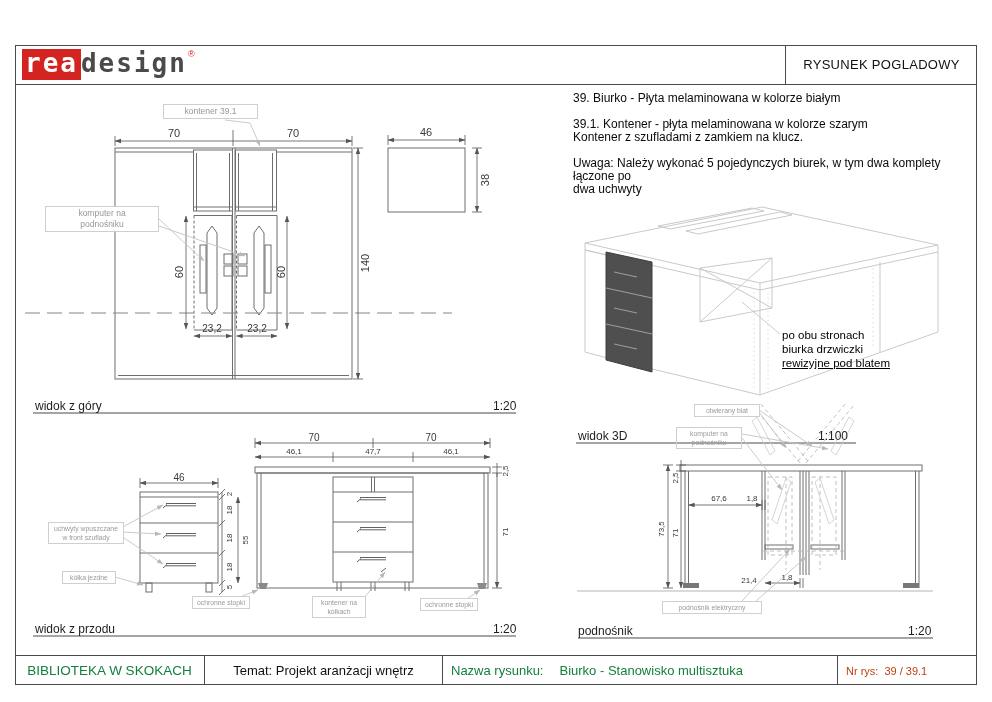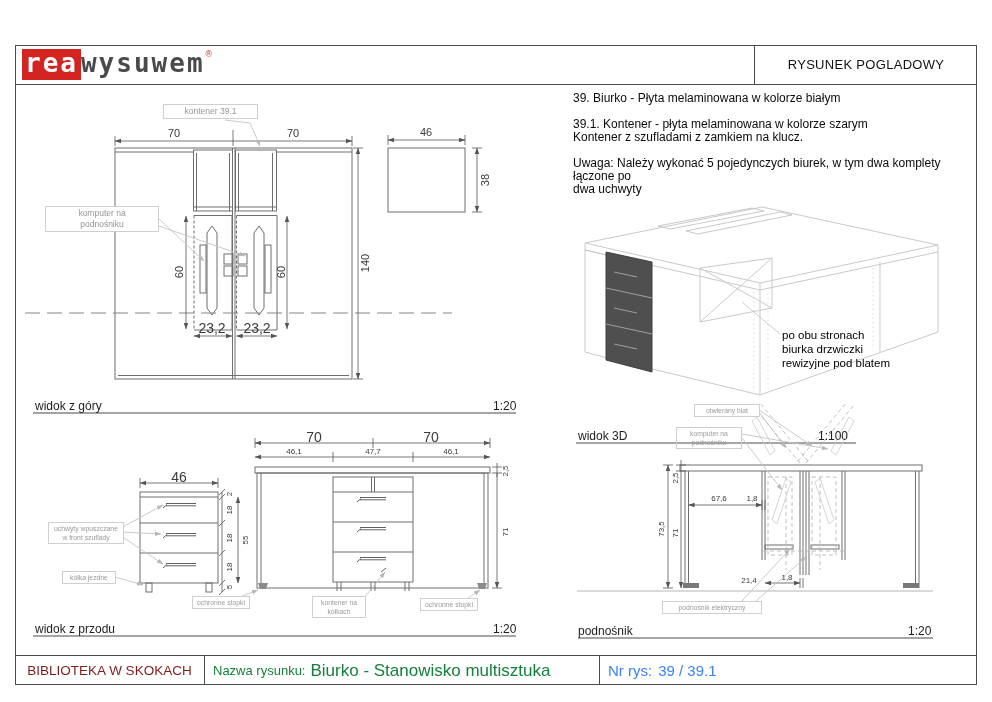--- a/index.html
+++ b/index.html
@@ -6,51 +6,51 @@
   html,body{width:992px;height:702px;background:#fff;overflow:hidden}
   body{position:relative;font-family:"Liberation Sans",sans-serif;color:#222}
   .abs{position:absolute}
   .frame{left:15px;top:45px;width:962px;height:640px;border:1px solid #4a4a4a}
   svg.linework{left:0;top:0;width:992px;height:702px;pointer-events:none}
   
   .t{position:absolute;white-space:nowrap;color:#3a3a3a}
   .ctr{transform:translate(-50%,-50%)}
   .rot{transform:translate(-50%,-50%) rotate(-90deg)}
   .dim{font-size:11px}
-  .dim-m{font-size:14px}
+  .dim-m{font-size:10px}
   .dim-s{font-size:8px}
   .vlabel{font-size:12px;color:#1d1d1d}
   
   .lbl{position:absolute;border:1px solid #cfcfcf;background:#fff;color:#979797;text-align:center;font-size:8.5px;line-height:1.3;padding:1px 3px}
   .lbl-s{font-size:6.8px;line-height:1.35;color:#9a9a9a}
   .lbl-t{background:transparent}
   
   .hdr{left:15px;top:45px;width:962px;height:40px;border-bottom:1px solid #4a4a4a;display:flex}
   .hdr-left{flex:1;display:flex;align-items:center;padding-left:7px}
-  .hdr-right{width:223px;border-left:1px solid #4a4a4a;display:flex;align-items:center;justify-content:center}
+  .hdr-right{width:192px;border-left:1px solid #4a4a4a;display:flex;align-items:center;justify-content:center}
   .hdr-title{font-size:13px;color:#111;letter-spacing:.3px}
   .logo{display:flex;align-items:flex-start}
   .logo-rea{background:#d42421;color:#fff;font-family:"DejaVu Sans Mono",monospace;font-weight:bold;font-size:26px;line-height:1.05;padding:1px 3px 3px 3px;letter-spacing:2px}
   .logo-design{color:#4a4a4a;font-family:"DejaVu Sans Mono",monospace;font-weight:bold;font-size:26px;line-height:1.05;letter-spacing:2px;padding-top:1px}
   .logo-reg{color:#d42421;font-size:9px;margin-left:1px}
   
   .notes{left:573px;top:92px;width:404px;font-size:12px;color:#0a0a0a;line-height:13px}
   .notes .sp{height:13px}
   .notes .bold{font-weight:normal}
   
   .rewiz{left:782px;top:328px;font-size:11.5px;line-height:14px;color:#000}
-  .rewiz .u{}
+  .rewiz .u{text-decoration:underline}
   
   .tblock{left:15px;top:655px;width:962px;height:30px;border-top:1px solid #4a4a4a;display:flex;align-items:stretch}
   .tcell{display:flex;align-items:center;border-right:1px solid #4a4a4a}
-  .tc1{width:190px;justify-content:center;font-size:13.5px;color:#7f1d1d}
+  .tc1{width:190px;justify-content:center;font-size:13.5px;color:#15803d}
   .tc2{width:238px;justify-content:center;font-size:13px;color:#111}
   .tc3{width:395px;padding-left:8px;font-size:13px;color:#15803d}
-  .tc3 .nm{font-size:17px;margin-left:5px}
-  .tc4{flex:1;border-right:none;padding-left:8px;font-size:15px;color:#3b82f6}
+  .tc3 .nm{font-size:13px;margin-left:16px}
+  .tc4{flex:1;border-right:none;padding-left:8px;font-size:11px;color:#c2410c}
   .tc4 .nr{margin-left:6px}
 </style>
 </head>
 <body>
 
 <div class="abs frame"></div>
 
 <svg class="abs linework" viewBox="0 0 992 702" aria-hidden="true">
   <defs>
     <marker id="ad" viewBox="0 0 10 10" refX="8.5" refY="5" markerWidth="9" markerHeight="9" orient="auto-start-reverse">
@@ -301,21 +301,21 @@
     <path d="M742,438 L782,490" marker-end="url(#ag)"></path>
     <path d="M742,601 L790,549" marker-end="url(#ag)"></path>
     <path d="M756,601 L806,557" marker-end="url(#ag)"></path>
   </g>
 </svg>
 
 <div class="abs hdr">
   <div class="hdr-left">
     <span class="logo">
       <span class="logo-rea">rea</span>
-      <span class="logo-design">wysuwem</span>
+      <span class="logo-design">design</span>
       <span class="logo-reg">®</span>
     </span>
   </div>
   <div class="hdr-right">
     <span class="hdr-title">RYSUNEK POGLADOWY</span>
   </div>
 </div>
 
 <div class="abs notes">
   <div>39. Biurko - Płyta melaminowana w kolorze białym</div>
@@ -408,20 +408,23 @@
 <div class="abs rewiz">
   <div>po obu stronach</div>
   <div>biurka drzwiczki</div>
   <div class="u">rewizyjne pod blatem</div>
 </div>
 
 <div class="abs tblock">
   <div class="tcell tc1">
     <span>BIBLIOTEKA W SKOKACH</span>
   </div>
+  <div class="tcell tc2">
+    <span>Temat: Projekt aranżacji wnętrz</span>
+  </div>
   <div class="tcell tc3">
     <span>Nazwa rysunku:</span>
     <span class="nm">Biurko - Stanowisko multisztuka</span>
   </div>
   <div class="tcell tc4">
     <span>Nr rys:</span>
     <span class="nr">39 / 39.1</span>
   </div>
 </div>
 

